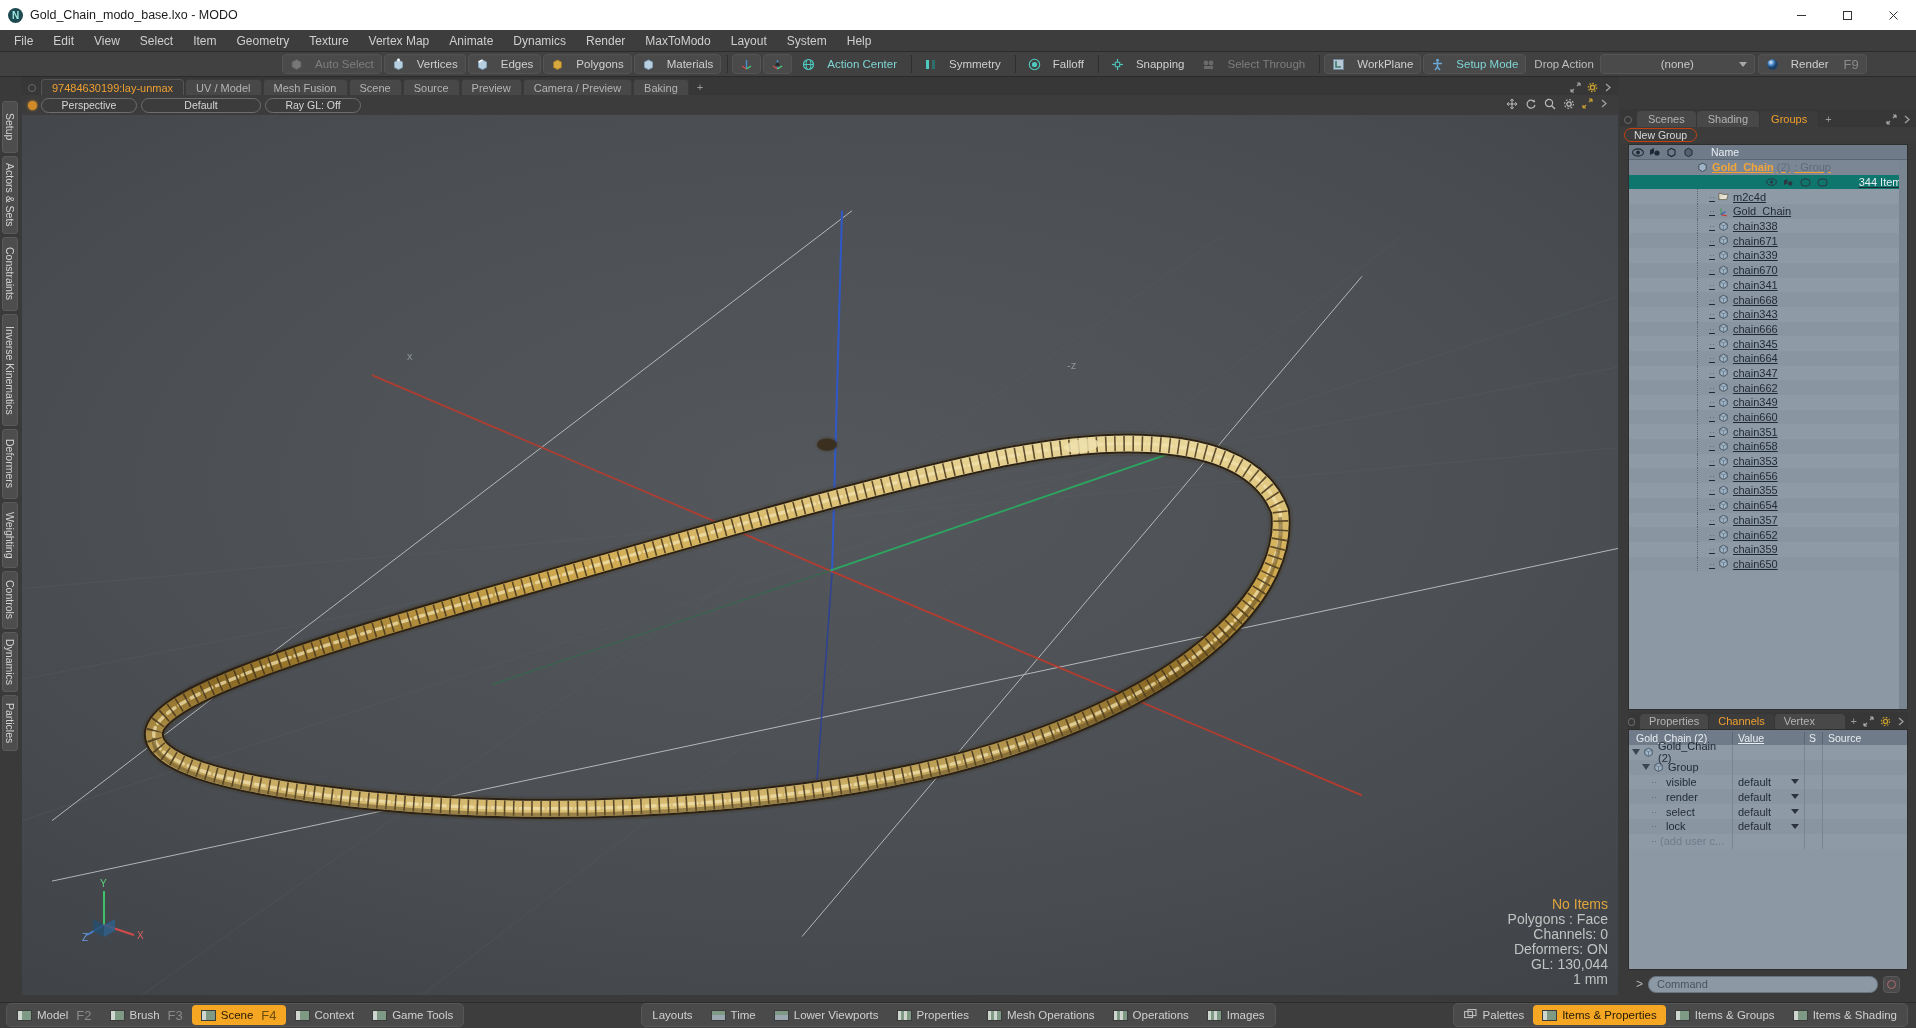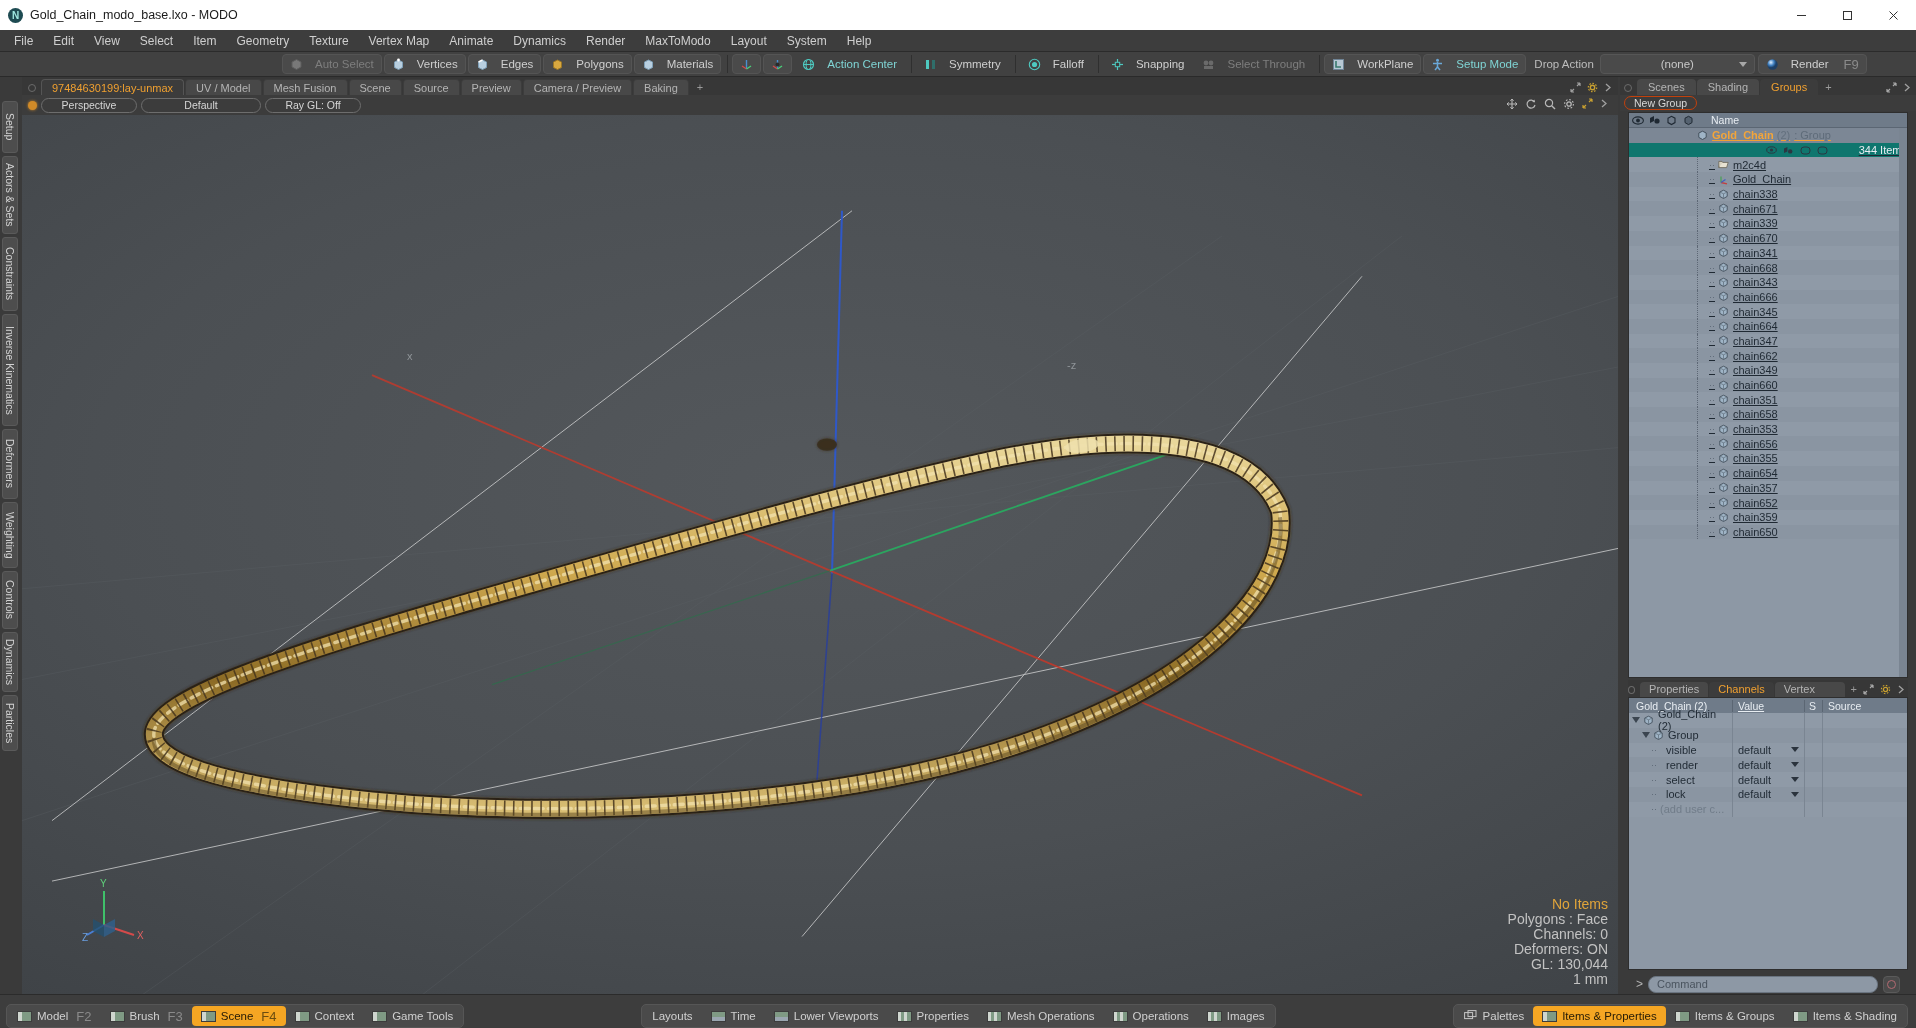--- a/index.html
+++ b/index.html
@@ -126,21 +126,21 @@
   .vpinfo .hl { color: #e0a43a; }
   .gizmo { position: absolute; left: 60px; bottom: 52px; width: 70px; height: 70px; }
 
   
   .rightpanel {
     position: absolute; right: 0; top: 0; width: 296px; bottom: 0;
     background: #3a3a3a; display: flex; flex-direction: column;
   }
   .rp-tabs {
     height: 18px; background: #373737; display: flex; align-items: flex-end;
-    padding-left: 4px; gap: 1px;
+    padding-left: 4px; gap: 1px; margin-top: 32px;
   }
   .rp-tab {
     height: 16px; padding: 0 11px; font-size: 11px; color: #b4b4b4;
     background: #484848; border-radius: 4px 4px 0 0; line-height: 16px;
   }
   .rp-tab.active { background: #3c3c3c; color: #f0a030; }
   .rp-tab.plus { background: transparent; color: #9a9a9a; padding: 0 6px; }
   .rp-tabs .right { margin-left: auto; display: flex; gap: 6px; padding-right: 5px; align-items: center; color: #a0a0a0; font-size: 10px; }
 
   .newgroupbar { height: 16px; background: #3c3c3c; padding: 1px 4px; }
@@ -203,22 +203,22 @@
   .cmd-input {
     flex: 1; height: 17px; background: #8d98a5; border: 1px solid #6a7480;
     border-radius: 8px; font-size: 11px; color: #4a545f; padding-left: 8px;
     display: flex; align-items: center;
   }
   .cmd-circ { width: 17px; height: 17px; border-radius: 4px; background: #4a4a4a; border: 1px solid #5a5a5a; display: flex; align-items: center; justify-content: center; }
   .cmd-circ i { width: 9px; height: 9px; border-radius: 50%; border: 1.5px solid #b36a72; display: block; }
 
   
   .bottombar {
-    position: absolute; bottom: 0; left: 0; right: 0; height: 34px;
-    background: #3d3d3d; display: flex; align-items: flex-end; border-top: 1px solid #2b2b2b;
+    position: absolute; bottom: 0; left: 0; right: 0; height: 26px;
+    background: #3d3d3d; display: flex; align-items: flex-start; border-top: 1px solid #2b2b2b;
   }
   .bgroup { display: flex; align-items: center; background: #4a4a4a; border: 1px solid #565656; border-radius: 5px; padding: 1px; margin-left: 6px; }
   .bbtn {
     height: 20px; display: flex; align-items: center; gap: 5px; padding: 0 9px;
     font-size: 11.5px; color: #d0d0d0; border-radius: 4px; white-space: nowrap;
   }
   .bbtn.active { background: #f5a623; color: #241a06; }
   .bbtn.active .fkey { color: #6b4d10; }
   .bbtn .sw { width: 15px; height: 11px; border: 1px solid #3c3c3c; background: #7f9a84; flex: none; position: relative; }
   .bbtn .sw::before { content:''; position: absolute; left: 0; top: 0; bottom: 0; width: 4px; background: #cfd6cf; }

